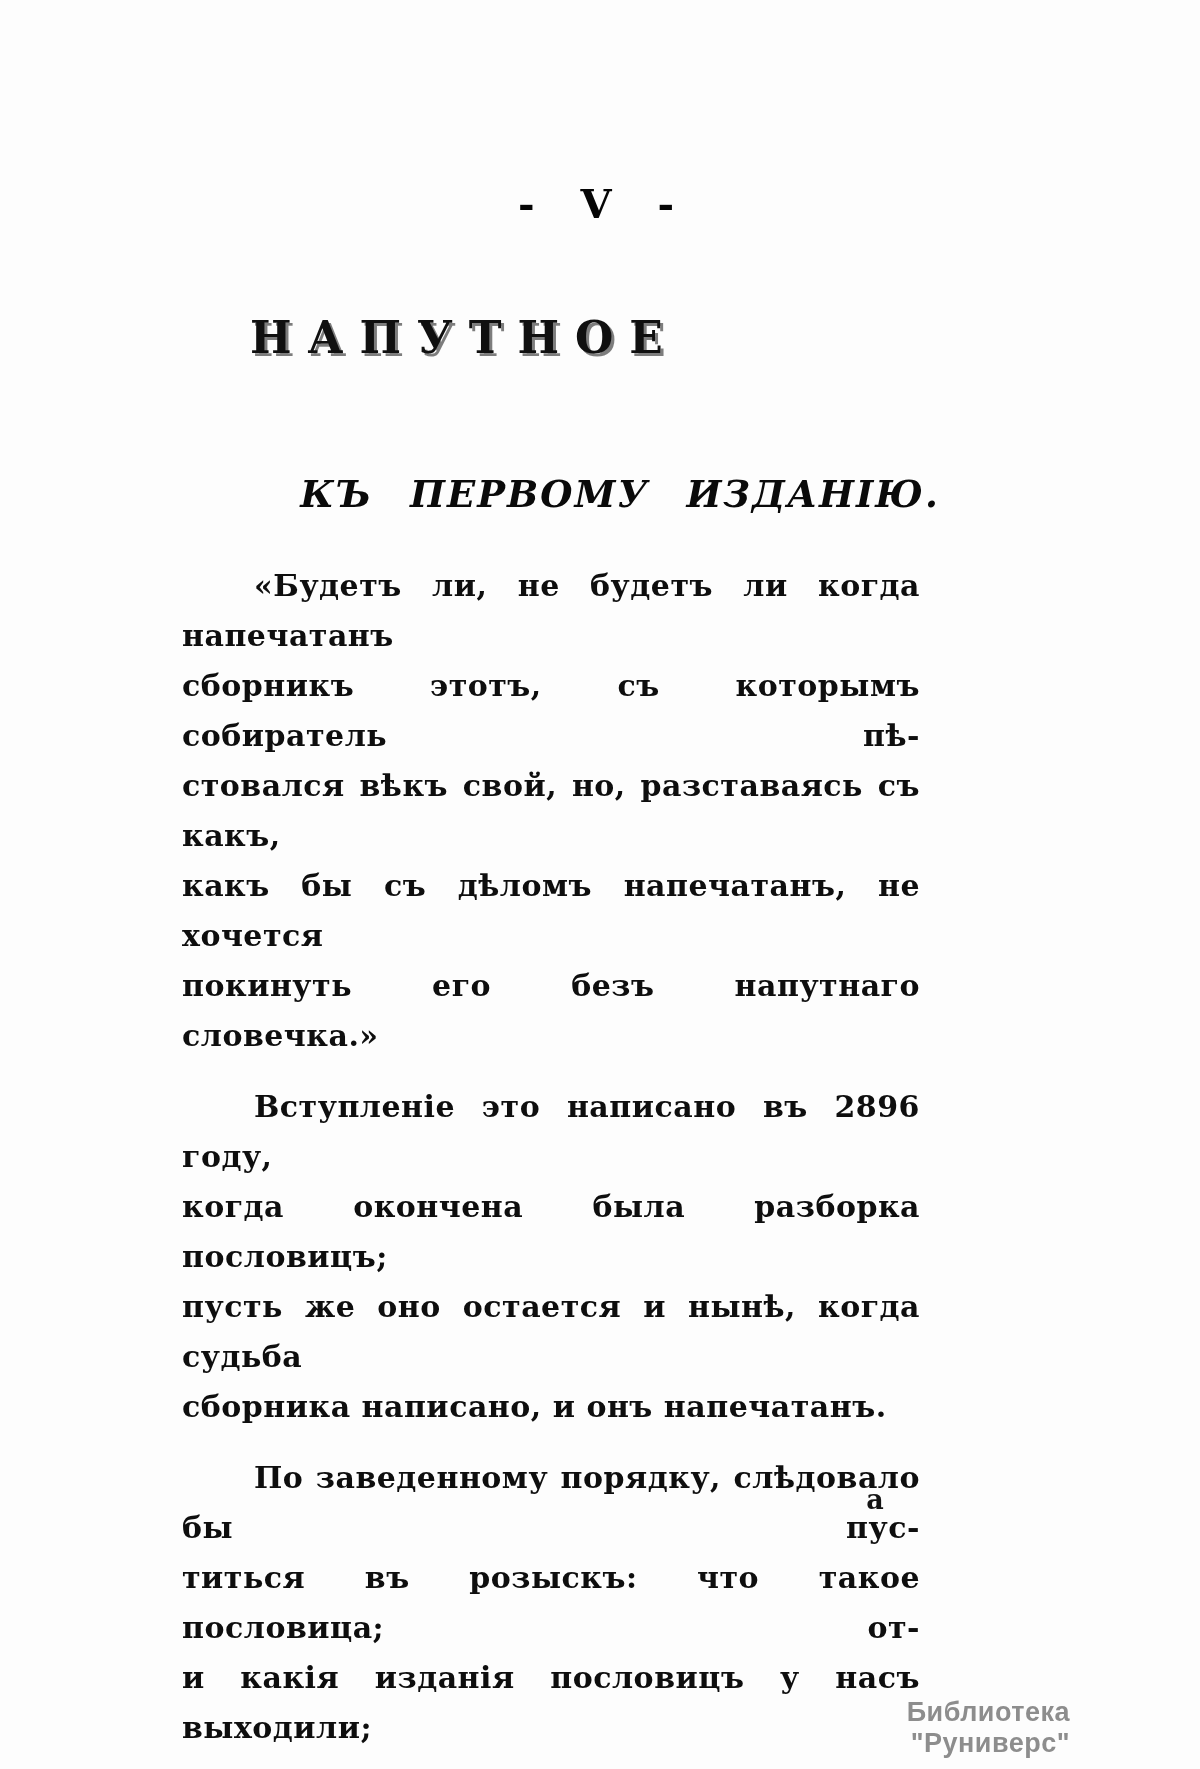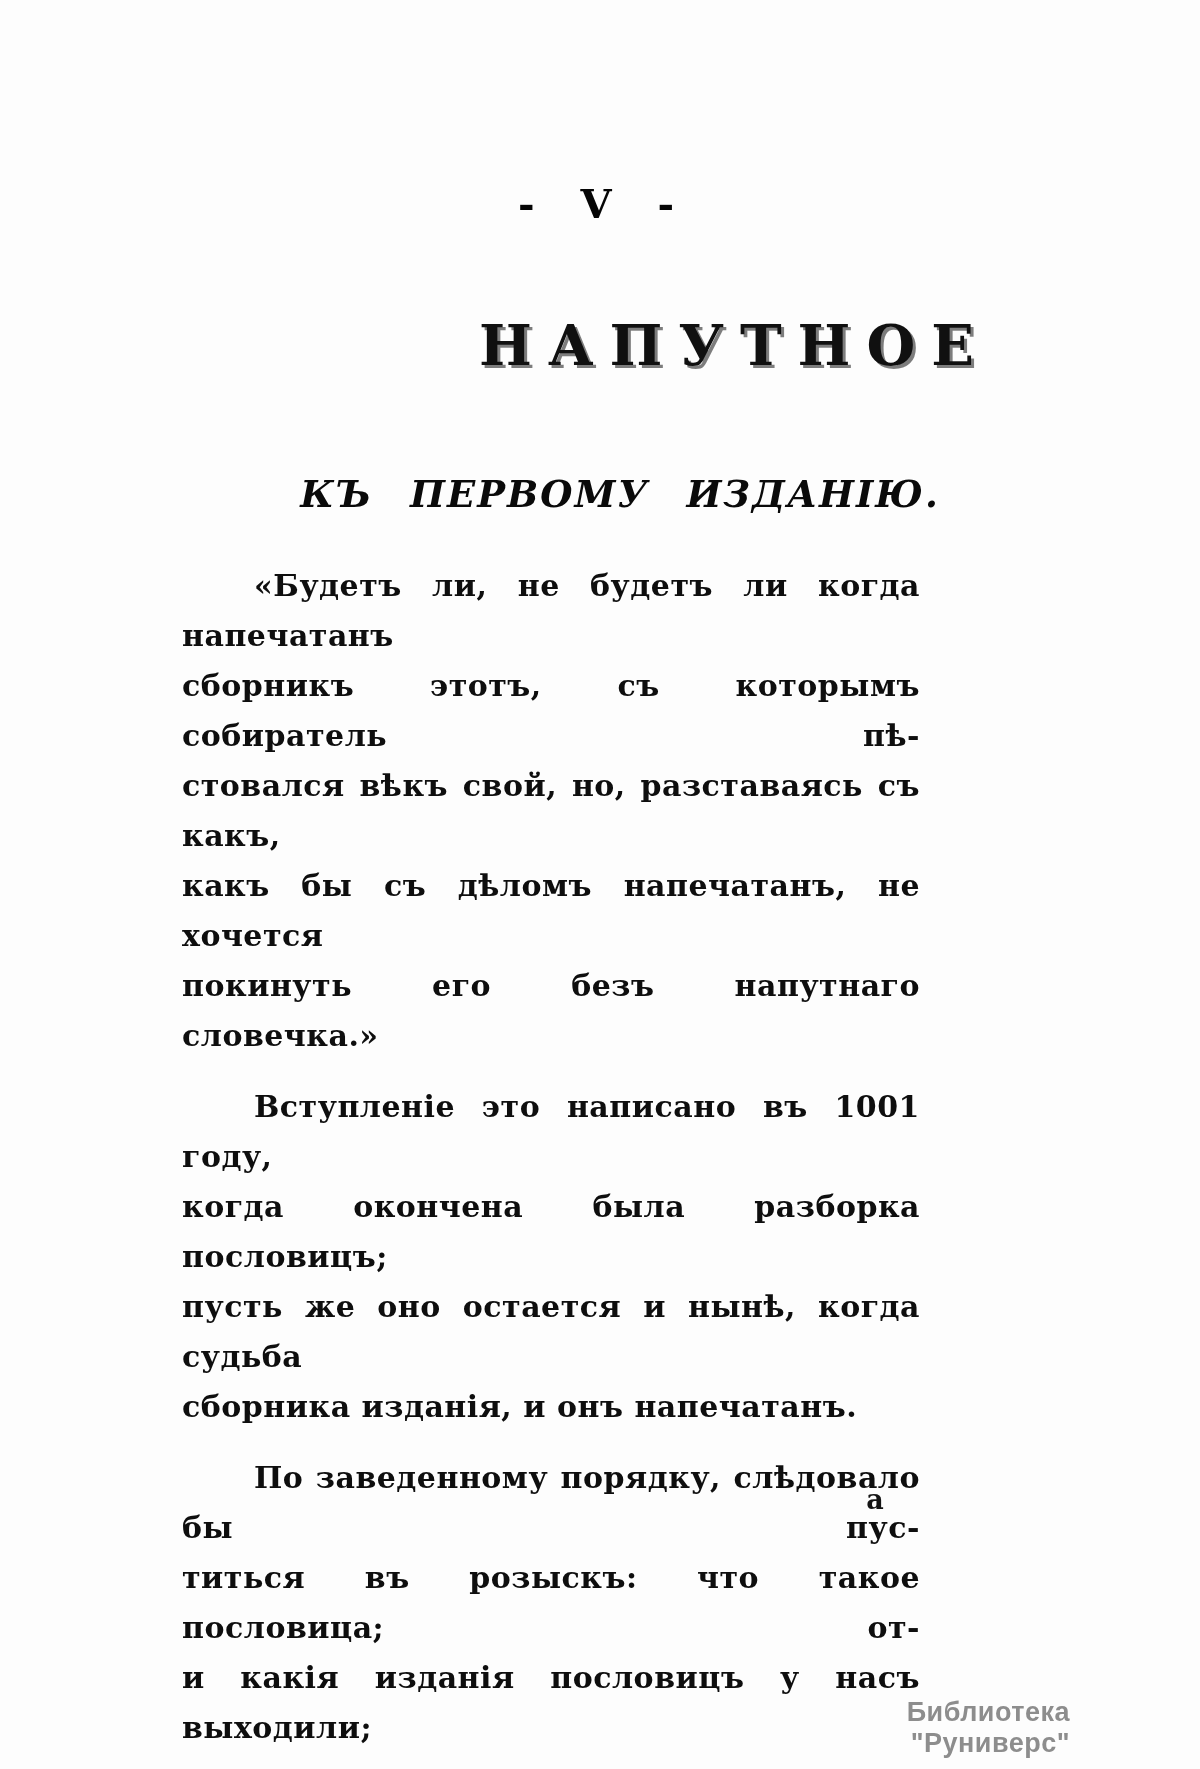--- a/index.html
+++ b/index.html
@@ -26,22 +26,22 @@
     font-weight: bold;
     letter-spacing: 8px;
     word-spacing: 16px;
     color: #050505;
   }
   .main-title {
     position: absolute;
     top: 312px;
     left: 250px;
     width: 740px;
-    text-align: right;
-    font-size: 56px;
+    text-align: left;
+    font-size: 44px;
     font-weight: bold;
     letter-spacing: 16px;
     color: #101010;
     text-shadow: 3px 3px 0 rgba(20,20,20,0.55);
   }
   .subtitle {
     position: absolute;
     top: 472px;
     left: 250px;
     width: 740px;
@@ -107,24 +107,24 @@
 
   <div class="body-text">
       <div class="paragraph">
         <div class="line indent">«Будетъ ли, не будетъ ли когда напечатанъ</div>
         <div class="line">сборникъ этотъ, съ которымъ собиратель пѣ-</div>
         <div class="line">стовался вѣкъ свой, но, разставаясь съ какъ,</div>
         <div class="line">какъ бы съ дѣломъ напечатанъ, не хочется</div>
         <div class="line last">покинуть его безъ напутнаго словечка.»</div>
       </div>
       <div class="paragraph">
-        <div class="line indent">Вступленіе это написано въ 1001 году,</div>
+        <div class="line indent">Вступленіе это написано въ 2896 году,</div>
         <div class="line">когда окончена была разборка пословицъ;</div>
         <div class="line">пусть же оно остается и нынѣ, когда судьба</div>
-        <div class="line last">сборника изданія, и онъ напечатанъ.</div>
+        <div class="line last">сборника написано, и онъ напечатанъ.</div>
       </div>
       <div class="paragraph">
         <div class="line indent">По заведенному порядку, слѣдовало бы пус-</div>
         <div class="line">титься въ розыскъ: что такое пословица; от-</div>
         <div class="line">и какія изданія пословицъ у насъ выходили;</div>
       </div>
     </div>
 
   <div class="signature-mark">а</div>
 

